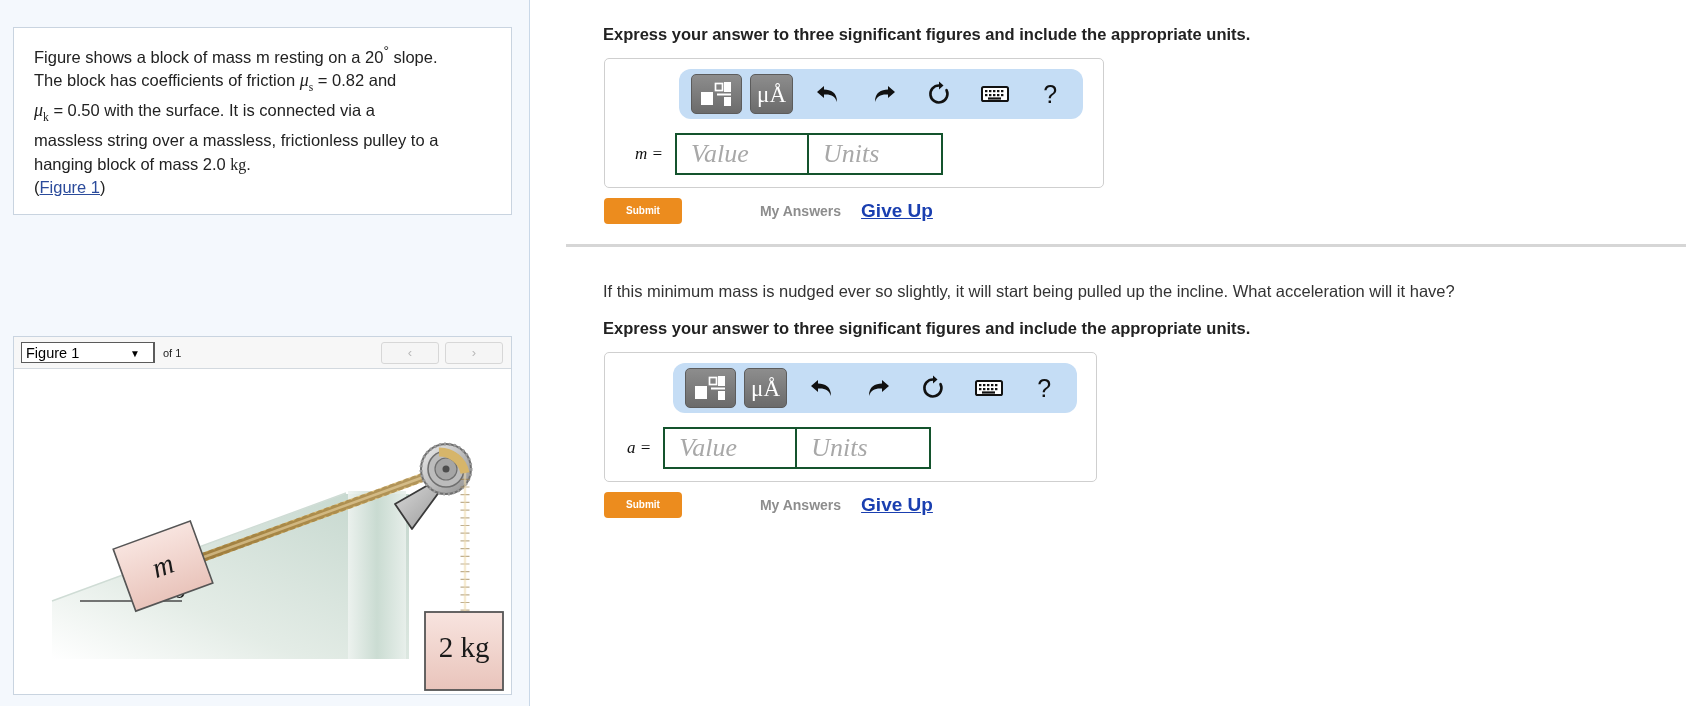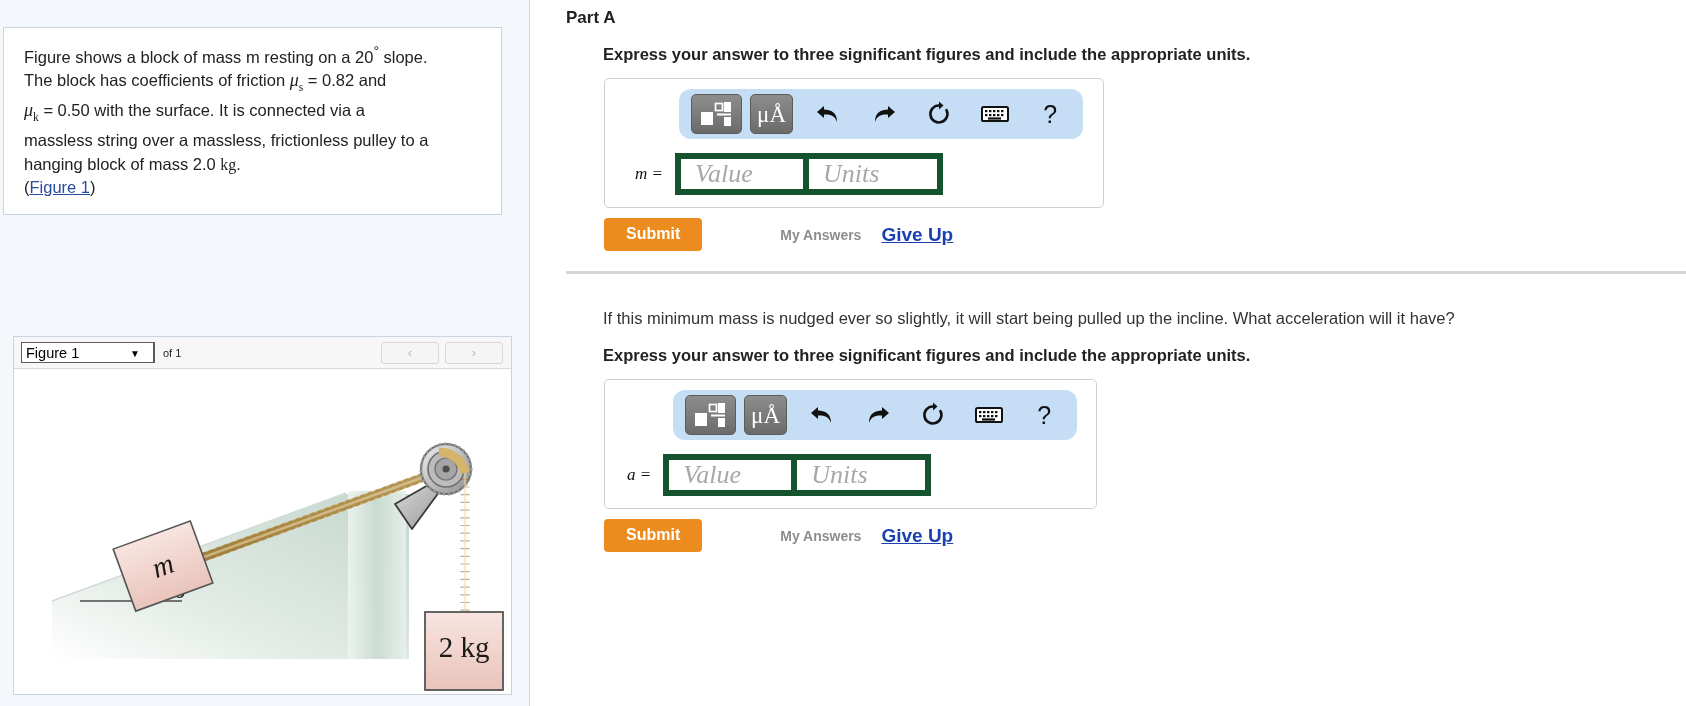--- a/index.html
+++ b/index.html
@@ -16,21 +16,21 @@
   .left-col {
     width: 530px;
     min-width: 530px;
     height: 706px;
     background: #f4f8fd;
     border-right: 1px solid #c9d8e8;
     position: relative;
   }
   .problem-box {
     position: absolute;
-    left: 3px; top: 27px;
+    left: 13px; top: 27px;
     width: 499px;
     background: #ffffff;
     border: 1px solid #c9d4e0;
     padding: 12px 18px 14px 20px;
   }
   .problem-text {
     font-size: 16.5px;
     line-height: 23.5px;
     color: #222222;
   }
@@ -150,39 +150,39 @@
   }
   .var-label {
     font-family: "Liberation Serif", serif;
     font-style: italic;
     font-size: 17px;
     color: #111;
     margin-right: 12px;
   }
   .ans-input {
     height: 42px;
-    border: 6px solid #14532d;
+    border: 2px solid #14532d;
     background: #fff;
     display: flex; align-items: center;
     padding-left: 14px;
     font-family: "Liberation Serif", serif;
     font-style: italic;
     font-size: 26px;
     color: #a8a8a8;
     cursor: text;
   }
   .ans-value { width: 134px; }
   .ans-units { width: 134px; border-left: none; }
 
   .submit-row { display: flex; align-items: center; margin-top: 10px; }
   .submit-btn {
     background: #ec8c1e;
     color: #ffffff;
     font-weight: bold;
-    font-size: 16px;
+    font-size: 10px;
     border: none;
     border-radius: 4px;
     padding: 7px 22px 8px 22px;
     cursor: pointer;
     font-family: "Liberation Sans", sans-serif;
   }
   .my-answers {
     color: #8d8d8d; font-weight: bold; font-size: 14px; margin-left: 78px;
     cursor: pointer;
   }
@@ -298,21 +298,20 @@
           <rect x="411" y="243" width="78" height="78" fill="url(#blockGrad)" stroke="#555555" stroke-width="1.8"></rect>
           <text x="450" y="288" text-anchor="middle" font-family="Liberation Serif, serif" font-size="29" fill="#1a1a1a">2 kg</text>
         </svg>
       </div>
     </div>
   </div>
 
   <div class="right-col">
 
     <div style="padding-top:8px;">
-      <div class="part-title" style="position:static;">Part A</div>
 
 
       <div style="margin-top:17px; margin-left:37px;">
         <div class="q-bold">Express your answer to three significant figures and include the appropriate units.</div>
       </div>
 
       <div class="answer-box" style="margin-top:14px; margin-left:38px; width:500px;">
         <div class="mathbar" style="margin-left:62px; width:404px;">
           <div class="tb-btn">
             <svg width="34" height="26" viewBox="0 0 34 26">

